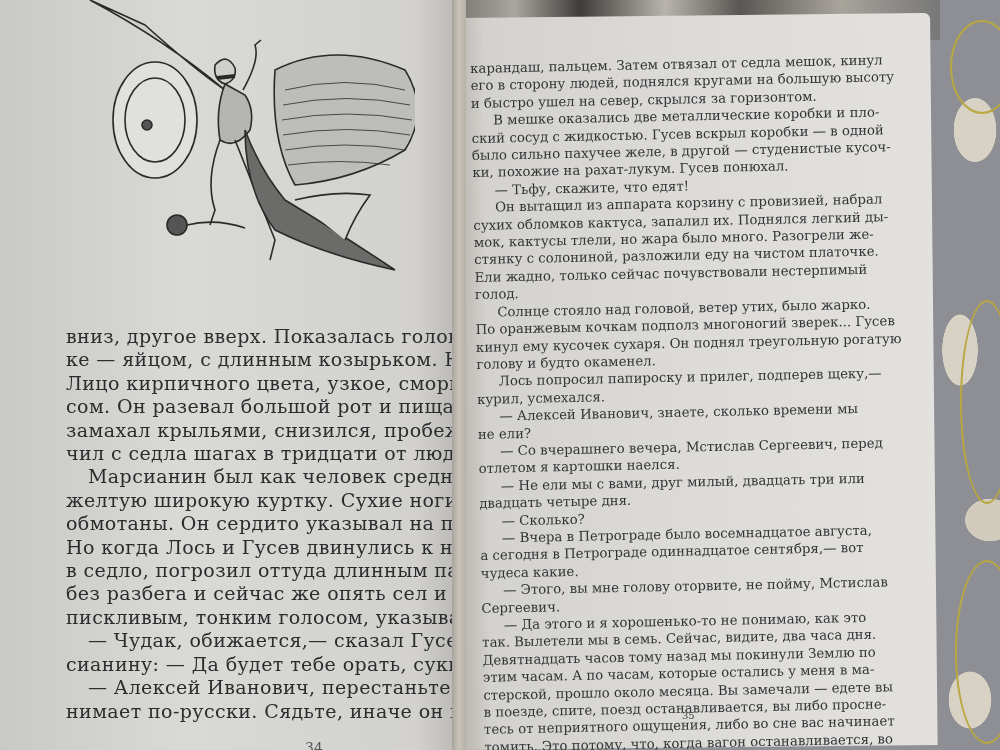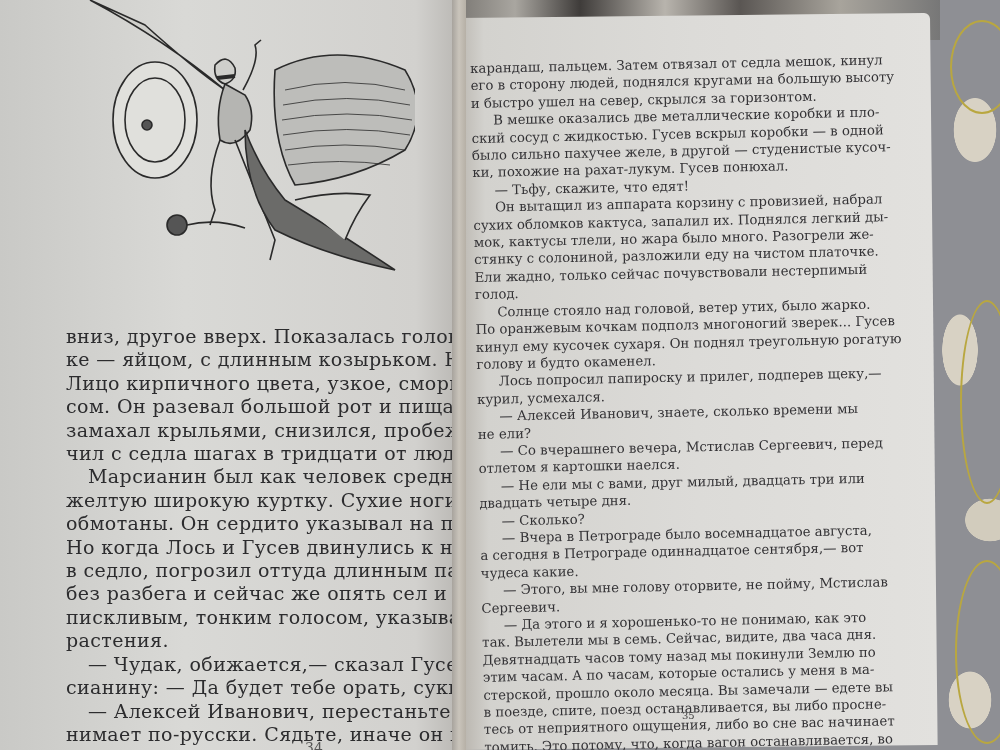--- a/index.html
+++ b/index.html
@@ -107,21 +107,20 @@
     <p>сом. Он разевал большой рот и пищал что-то. Часто-</p>
     <p>замахал крыльями, снизился, пробежал по пашне и со</p>
     <p>чил с седла шагах в тридцати от людей.</p>
     <p class="indent">Марсианин был как человек среднего роста, од</p>
     <p>желтую широкую куртку. Сухие ноги его выше коле</p>
     <p>обмотаны. Он сердито указывал на поваленные как</p>
     <p>Но когда Лось и Гусев двинулись к нему, живо вс</p>
     <p>в седло, погрозил оттуда длинным пальцем, взлетел</p>
     <p>без разбега и сейчас же опять сел и продолжал кри</p>
     <p>пискливым, тонким голосом, указывая на полом</p>
-    <p>растения.</p>
     <p class="indent">— Чудак, обижается,— сказал Гусев и крикнул</p>
     <p>сианину: — Да будет тебе орать, сукин кот! Катись</p>
     <p class="indent">— Алексей Иванович, перестаньте ругаться, он</p>
     <p>нимает по-русски. Сядьте, иначе он не подойдет.</p>
 
   </div>
   <div class="pagenum-left">34</div>
 </div>
 
 <div class="right-page"></div>

